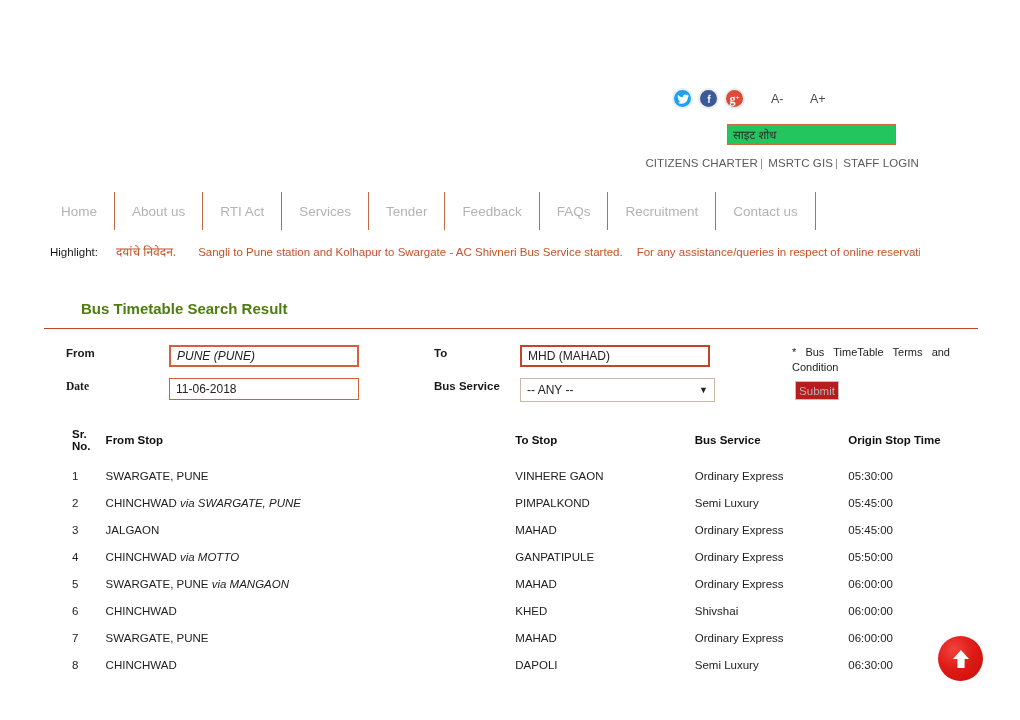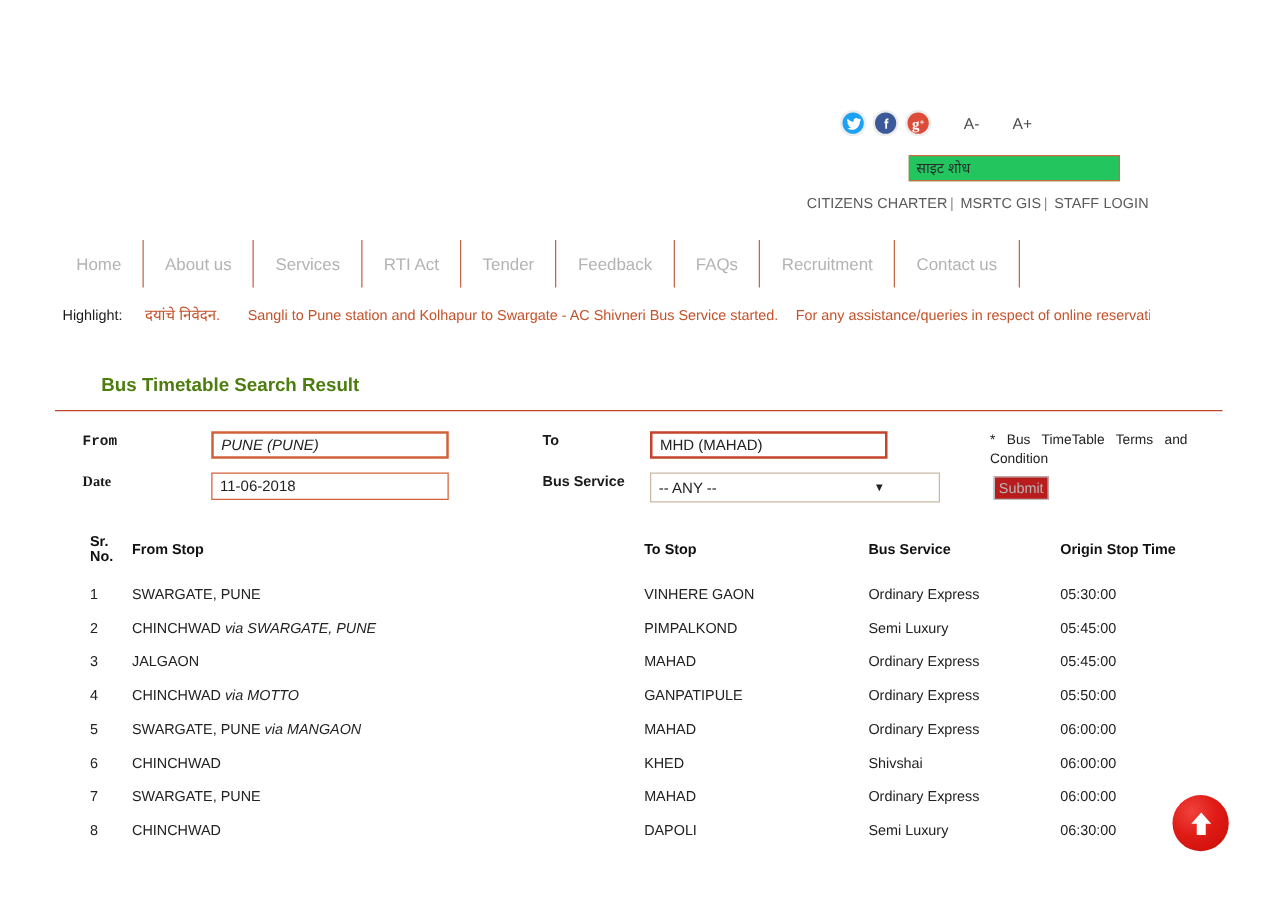--- a/index.html
+++ b/index.html
@@ -98,35 +98,35 @@
   }
   .title-rule {
     position: absolute; left: 44px; top: 328px;
     width: 934px; height: 1px; background: #c0462a;
   }
 
   
   .lbl {
     position: absolute; font-size: 11.5px; font-weight: bold; color: #1a1a1a;
   }
-  .lbl-from { left: 66px; top: 347px; font-family: Liberation Mono, monospace; }
+  .lbl-from { left: 66px; top: 347px; }
   .lbl-date { left: 66px; top: 380px; font-family: Liberation Serif, serif; }
   .lbl-to   { left: 434px; top: 347px; }
   .lbl-svc  { left: 434px; top: 380px; }
 
   .fld {
     position: absolute; background:#fff;
     font-family: "Liberation Sans", sans-serif; font-size: 12px; color: #222;
     padding: 2px 6px; outline: none;
   }
   .fld-from { left: 169px; top: 345px; width: 190px; height: 22px; border: 2px solid #d1613b; font-style: italic; }
   .fld-date { left: 169px; top: 378px; width: 190px; height: 22px; border: 1px solid #d1613b; }
   .fld-to   { left: 520px; top: 345px; width: 190px; height: 22px; border: 2px solid #c4432a; }
   .fld-svc  {
-    left: 520px; top: 378px; width: 232px; height: 24px;
+    left: 520px; top: 378px; width: 195px; height: 24px;
     border: 1px solid #cbb9a5; background:#fff;
     font-family: "Liberation Sans", sans-serif; font-size: 12px; color:#222;
     padding: 2px 6px;
     -webkit-appearance: none; appearance: none;
   }
   .svc-arrow {
     position: absolute; left: 699px; top: 385px;
     font-size: 9px; color: #222; pointer-events:none;
   }
   .terms {
@@ -200,22 +200,22 @@
 
   <div class="quicklinks">
     <a href="#">CITIZENS CHARTER</a><span class="ql-sep">|</span>
     <a href="#">MSRTC GIS</a><span class="ql-sep">|</span>
     <a href="#">STAFF LOGIN</a>
   </div>
 
   <div class="nav">
     <div class="nav-item">Home</div>
     <div class="nav-item">About us</div>
+    <div class="nav-item">RTI Act</div>
     <div class="nav-item">Services</div>
-    <div class="nav-item">RTI Act</div>
     <div class="nav-item">Tender</div>
     <div class="nav-item">Feedback</div>
     <div class="nav-item">FAQs</div>
     <div class="nav-item">Recruitment</div>
     <div class="nav-item">Contact us</div>
   </div>
 
   <div class="highlight-row">
     <span class="hl-label">Highlight:</span>
     <span class="hl-marathi">दयांचे निवेदन.</span>

